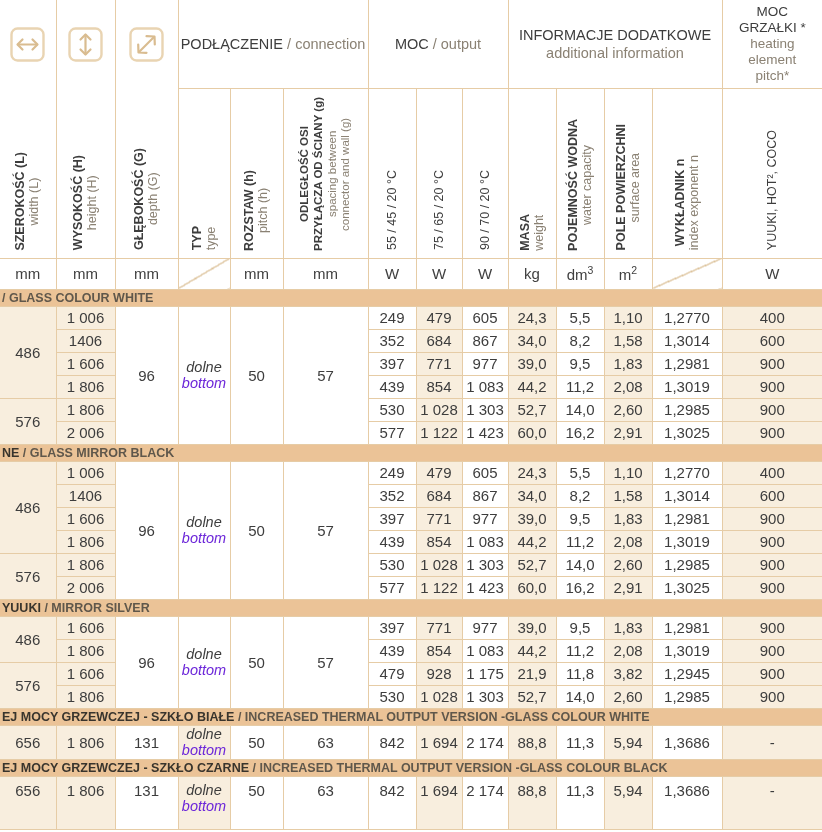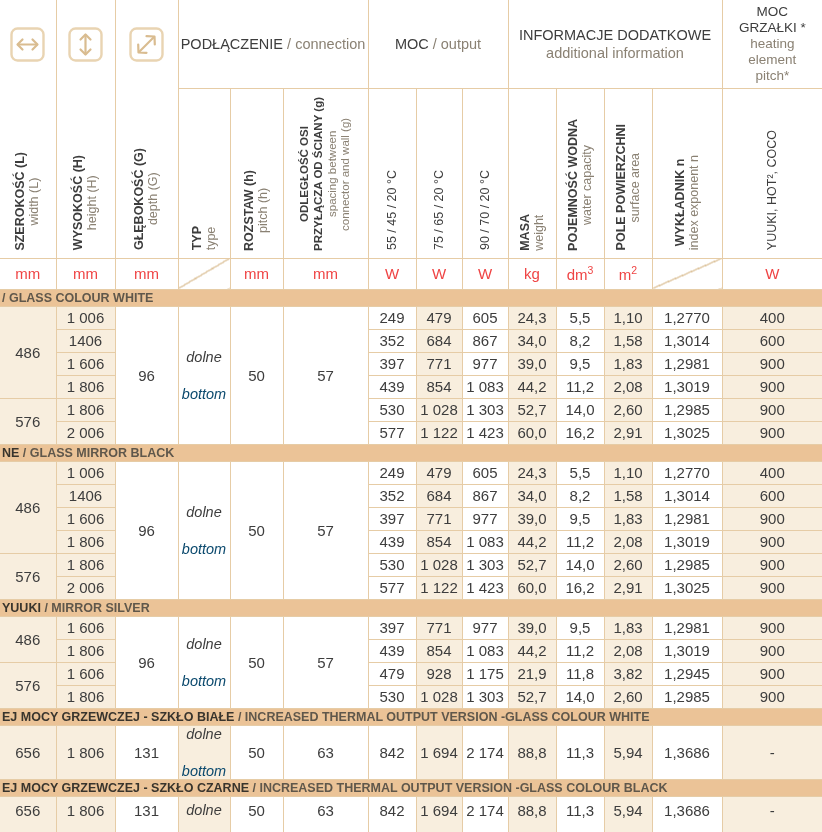--- a/index.html
+++ b/index.html
@@ -23,21 +23,21 @@
   .dim-th{position:relative;}
   .iconbox{position:absolute;top:27px;left:0;right:0;display:flex;justify-content:center;}
   .rotwrap{position:absolute;bottom:7px;left:0;right:0;display:flex;justify-content:center;}
   .rot{writing-mode:vertical-rl;transform:rotate(180deg);white-space:nowrap;}
   .rot div{line-height:1.15;font-size:12.5px;}
   .rot .pl{font-weight:bold;color:#3d3d3d;}
   .rot .plain{font-weight:normal;color:#3d3d3d;}
   .rot .en{color:#8a8173;}
   .rot.small div{font-size:11.5px;line-height:1.2;}
 
-  .unit-th{font-size:15px;color:#ef4444;}
+  .unit-th{font-size:15px;color:#404040;}
   .unit-th sup{font-size:10.5px;}
   .diag{background-image:linear-gradient(to bottom right,
         transparent calc(50% - 0.7px),#ddc49e calc(50% - 0.7px),
         #ddc49e calc(50% + 0.7px),transparent calc(50% + 0.7px));}
 
   
   tr.band-row{height:17px;padding-left:44px;}
   tr.band-row td{background:#ebc397;border-left:none;border-right:none;
         text-align:left;padding:1px 4px 1px 2px;font-size:12.5px;font-weight:bold;}
   .band-pl{color:#38342d;}
@@ -45,21 +45,21 @@
 
   tr.data-row{height:23px;}
   tr.data-row td{font-size:15px;}
   tr.tall{height:34px;}
   tr.last{height:53px;}
   tr.last td{vertical-align:top;padding-top:5px;}
 
   td.c-beige{background:#f8eede;}
   .type-cell div{line-height:16px;font-size:14.5px;font-style:italic;}
   .type-pl{color:#3d3d3d;}
-  .type-en{color:#0c4a6e;margin-top:21px;}
+  .type-en{color:#6d28d9;}
 </style>
 </head>
 <body>
 
 <div>
   <table id="spec-table">
       <colgroup>
         <col style="width: 56px;">
         <col style="width: 59px;">
         <col style="width: 63px;">

